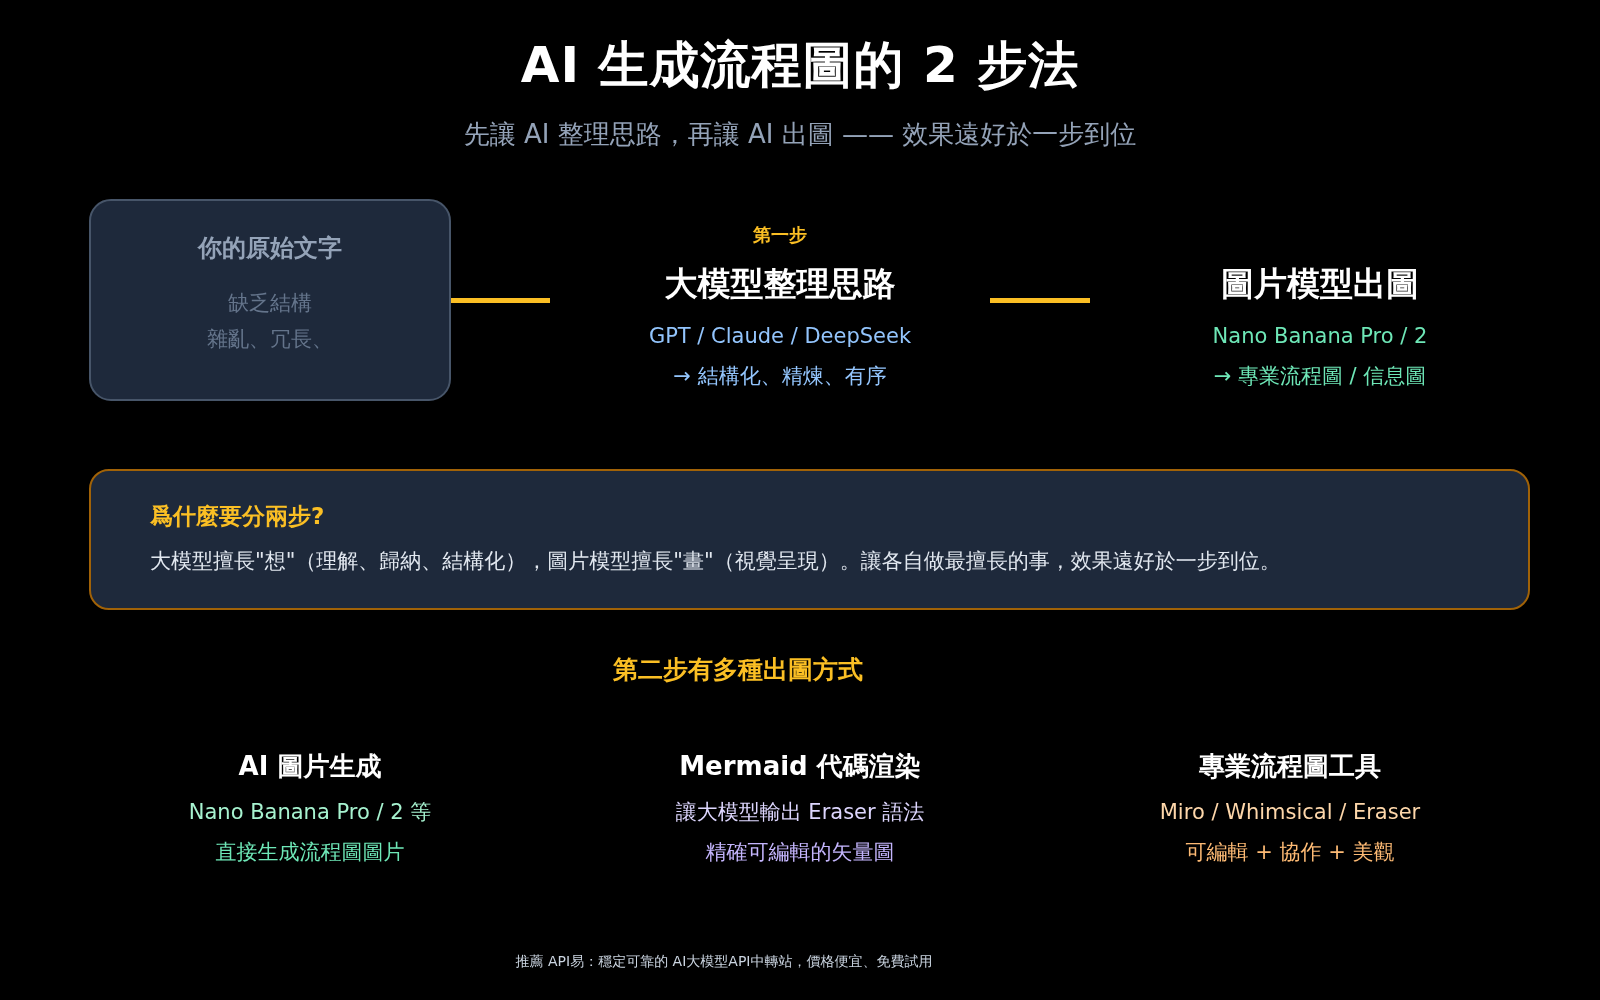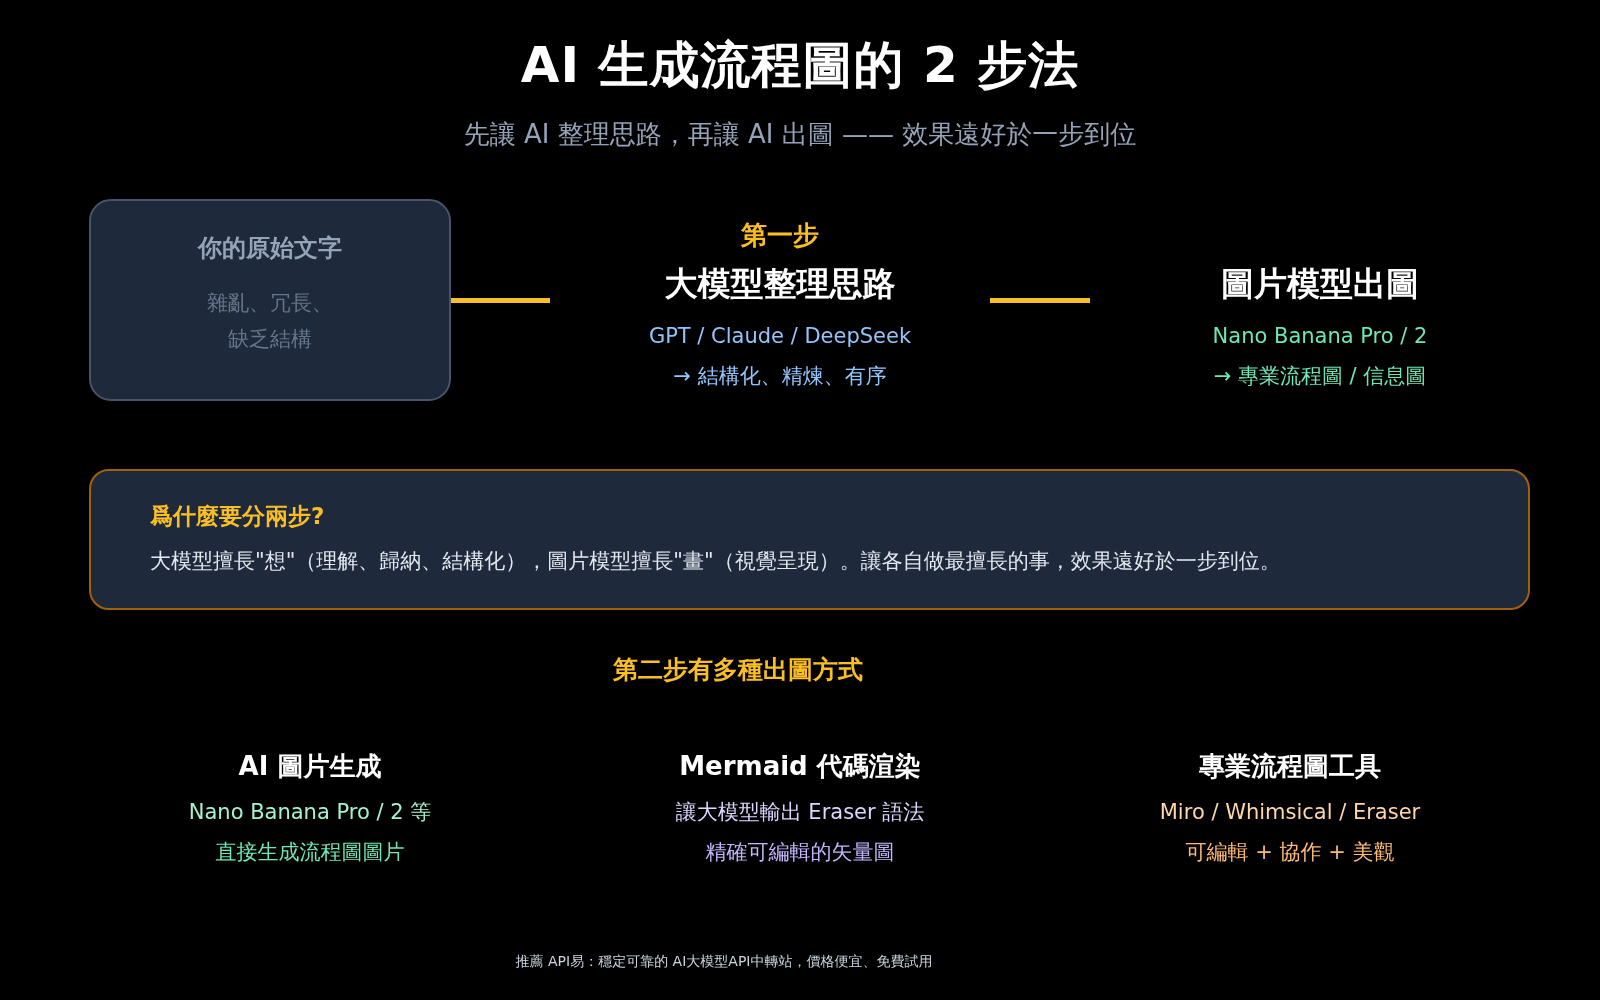--- a/index.html
+++ b/index.html
@@ -52,21 +52,21 @@
     .connector-1 { left: 451px; top: 298px; width: 99px; }
     .connector-2 { left: 990px; top: 298px; width: 100px; }
 
     .step {
       width: 420px; text-align: center;
     }
     .step-1 { left: 570px; }
     .step-2 { left: 1110px; }
     .step .step-label {
       position: absolute; left: 0; right: 0; top: 220px;
-      font-size: 26px; font-weight: bold; color: #fbbf24; line-height: 30px;
+      font-size: 18px; font-weight: bold; color: #fbbf24; line-height: 30px;
     }
     .step .step-title {
       position: absolute; left: 0; right: 0; top: 262px;
       font-size: 33px; font-weight: bold; color: #ffffff; line-height: 44px;
     }
     .step .step-models {
       position: absolute; left: 0; right: 0; top: 321px;
       font-size: 21px; line-height: 30px;
     }
     .step .step-result {
@@ -128,22 +128,22 @@
   </style>
 </head>
 <body>
 
 <div class="abs main-title center">AI 生成流程圖的 2 步法</div>
 <div class="abs subtitle center">先讓 AI 整理思路，再讓 AI 出圖 —— 效果遠好於一步到位</div>
 
 <div class="abs input-box">
   <div class="box-title">你的原始文字</div>
   <div class="box-desc">
+    <div>缺乏結構</div>
     <div>雜亂、冗長、</div>
-    <div>缺乏結構</div>
   </div>
 </div>
 
 <div class="abs connector connector-1"></div>
 
 <div class="abs step step-1" style="top:0;height:420px;">
   <div class="step-label">第一步</div>
   <div class="step-title">大模型整理思路</div>
   <div class="step-models">GPT / Claude / DeepSeek</div>
   <div class="step-result">→ 結構化、精煉、有序</div>

